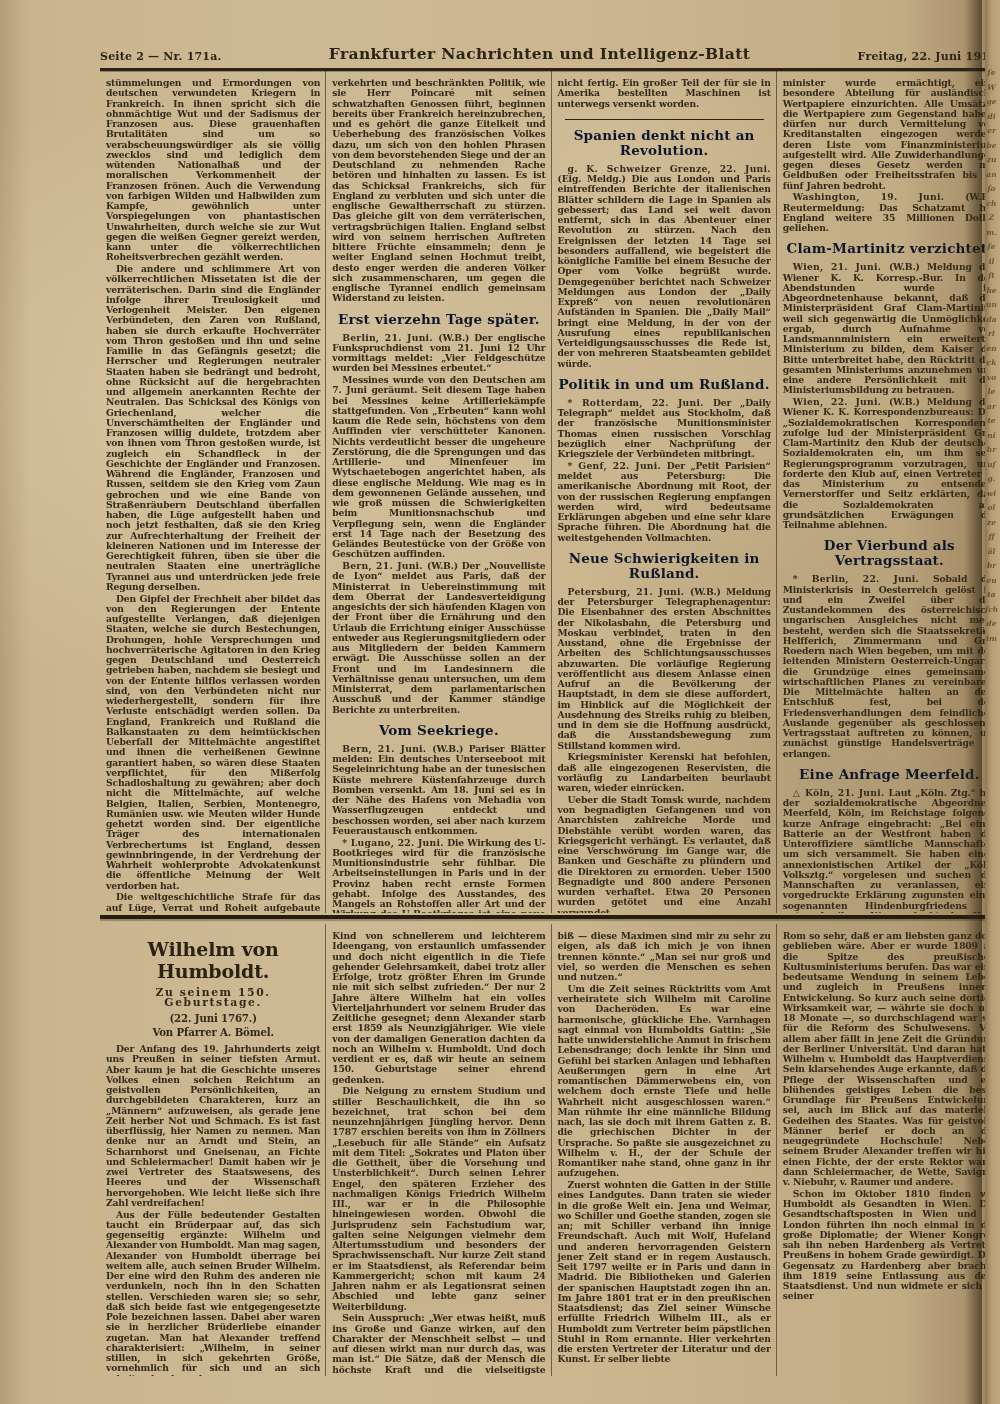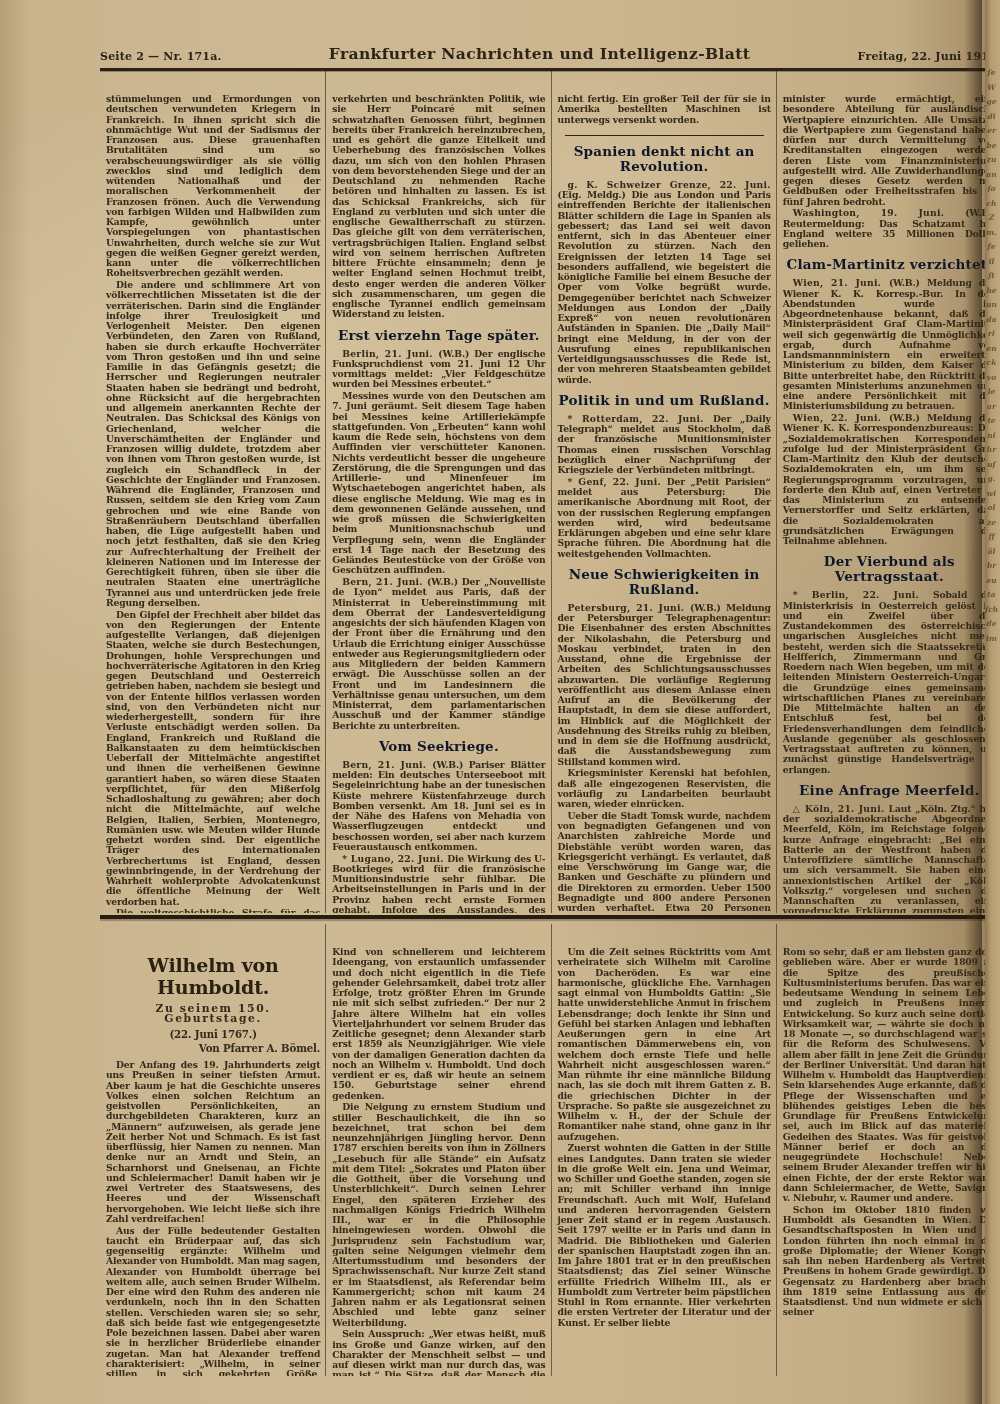--- a/index.html
+++ b/index.html
@@ -14,40 +14,40 @@
       linear-gradient(90deg,#b49e78 0%,#c9b48e 3%,#cdb993 30%,#cbb690 60%,#c2ac84 90%,#a78f69 98%,#8b744f 100%),
       #c8b38d;
   }
   .sheet{position:absolute;left:57px;top:44px;width:901px;margin-left:43px;}
   .masthead{display:flex;justify-content:space-between;align-items:flex-end;color:#2c2414;}
   .mast-side{font-size:11px;font-weight:bold;letter-spacing:.2px;white-space:nowrap;}
   .mast-center{font-size:15.5px;font-weight:bold;letter-spacing:.4px;white-space:nowrap;}
   .heavy-rule{height:3px;background:#2a2212;margin-top:5px;box-shadow:0 1px 0 rgba(42,34,18,.35);}
   .cols{display:grid;grid-template-columns:repeat(4,1fr);}
   .col{
-    height:842px;overflow:hidden;box-sizing:border-box;padding:23px 5px 0 6px;
+    height:842px;overflow:hidden;box-sizing:border-box;padding:7px 5px 0 6px;
     font-size:9.2px;line-height:10.25px;font-weight:bold;color:#332a19;
     text-align:justify;letter-spacing:-0.15px;
   }
   .col + .col{border-left:1px solid rgba(43,34,18,.6);}
   .bcols .col{height:452px;}
   .p{margin:0 0 1.5px;text-indent:10px;}
   .p.cont{text-indent:0;}
   .lead{letter-spacing:.25px;}
   .hd{font-size:13.5px;line-height:15px;text-align:center;font-weight:bold;margin:8px 0 6px;text-indent:0;letter-spacing:.2px;color:#0f172a;}
   .hd2 div{line-height:15px;}
   .hd2 .l0{text-align:left;padding-left:16px;}
   .hd2 .l1{text-align:right;padding-right:4px;}
   .colrule{border-top:1.5px solid #2a2212;margin:10px 7px 2px;}
   .sep{height:4px;background:#251d0e;margin-top:2px;box-shadow:0 2px 1px rgba(37,29,14,.3);}
   .bcols{margin-top:5px;}
   .art-title{font-size:19px;line-height:22px;text-align:center;font-weight:bold;margin:7px 0 6px;color:#2a2110;}
   .art-sub{font-size:10.8px;text-align:center;letter-spacing:1.6px;margin-bottom:4px;}
   .art-sub2{font-size:10.2px;text-align:center;margin-bottom:4px;}
-  .art-byline{font-size:10.2px;text-align:right;margin-bottom:7px;}
+  .art-byline{font-size:10.2px;text-align:center;margin-bottom:7px;}
   .crease{position:absolute;top:0;bottom:0;right:18px;width:18px;
     background:linear-gradient(90deg,transparent,rgba(64,48,26,.40) 55%,rgba(30,22,10,.55));}
   .edge-strip{position:absolute;top:0;bottom:0;right:0;width:15px;
     background:linear-gradient(90deg,#8d7550,#b59c73 40%,#c0a87e);font-style:italic;}
   .edge-text{position:absolute;right:2px;top:66px;width:13px;font-size:7.5px;line-height:14.5px;
     color:rgba(52,40,22,.62);font-weight:bold;text-align:center;overflow:hidden;height:1280px;}
 </style>
 </head>
 <body>
 
@@ -114,20 +114,21 @@
         <div class="art-byline">Von Pfarrer A. Bömel.</div>
         <div class="p">Der Anfang des 19. Jahrhunderts zeigt uns Preußen in seiner tiefsten Armut. Aber kaum je hat die Geschichte unseres Volkes einen solchen Reichtum an geistvollen Persönlichkeiten, an durchgebildeten Charakteren, kurz an „Männern“ aufzuweisen, als gerade jene Zeit herber Not und Schmach. Es ist fast überflüssig, hier Namen zu nennen. Man denke nur an Arndt und Stein, an Scharnhorst und Gneisenau, an Fichte und Schleiermacher! Damit haben wir je zwei Vertreter des Staatswesens, des Heeres und der Wissenschaft hervorgehoben. Wie leicht ließe sich ihre Zahl verdreifachen!</div>
         <div class="p">Aus der Fülle bedeutender Gestalten taucht ein Brüderpaar auf, das sich gegenseitig ergänzte: Wilhelm und Alexander von Humboldt. Man mag sagen, Alexander von Humboldt überrage bei weitem alle, auch seinen Bruder Wilhelm. Der eine wird den Ruhm des anderen nie verdunkeln, noch ihn in den Schatten stellen. Verschieden waren sie; so sehr, daß sich beide fast wie entgegengesetzte Pole bezeichnen lassen. Dabei aber waren sie in herzlicher Brüderliebe einander zugetan. Man hat Alexander treffend charakterisiert: „Wilhelm, in seiner stillen, in sich gekehrten Größe, vornehmlich für sich und an sich arbeitend, schon als</div>
       </div>
     <div class="col">
         <div class="p cont">Kind von schnellerem und leichterem Ideengang, von erstaunlich umfassender und doch nicht eigentlich in die Tiefe gehender Gelehrsamkeit, dabei trotz aller Erfolge, trotz größter Ehren im Grunde nie mit sich selbst zufrieden.“ Der nur 2 Jahre ältere Wilhelm hat ein volles Vierteljahrhundert vor seinem Bruder das Zeitliche gesegnet; denn Alexander starb erst 1859 als Neunzigjähriger. Wie viele von der damaligen Generation dachten da noch an Wilhelm v. Humboldt. Und doch verdient er es, daß wir heute an seinem 150. Geburtstage seiner ehrend gedenken.</div>
         <div class="p">Die Neigung zu ernstem Studium und stiller Beschaulichkeit, die ihn so bezeichnet, trat schon bei dem neunzehnjährigen Jüngling hervor. Denn 1787 erschien bereits von ihm in Zöllners „Lesebuch für alle Stände“ ein Aufsatz mit dem Titel: „Sokrates und Platon über die Gottheit, über die Vorsehung und Unsterblichkeit“. Durch seinen Lehrer Engel, den späteren Erzieher des nachmaligen Königs Friedrich Wilhelm III., war er in die Philosophie hineingewiesen worden. Obwohl die Jurisprudenz sein Fachstudium war, galten seine Neigungen vielmehr dem Altertumsstudium und besonders der Sprachwissenschaft. Nur kurze Zeit stand er im Staatsdienst, als Referendar beim Kammergericht; schon mit kaum 24 Jahren nahm er als Legationsrat seinen Abschied und lebte ganz seiner Weiterbildung.</div>
         <div class="p">Sein Ausspruch: „Wer etwas heißt, muß ins Große und Ganze wirken, auf den Charakter der Menschheit selbst — und auf diesen wirkt man nur durch das, was man ist.“ Die Sätze, daß der Mensch die höchste Kraft und die vielseitigste Bildung in sich zu vereinigen strebe, den eigenen Geist mit soviel Welt als möglich zu erfüllen, prägen sich tief ein; und wer ihn je er-</div>
       </div>
     <div class="col">
+        <div class="p cont">biß — diese Maximen sind mir zu sehr zu eigen, als daß ich mich je von ihnen trennen könnte.“ „Man sei nur groß und viel, so werden die Menschen es sehen und nutzen.“</div>
         <div class="p">Um die Zeit seines Rücktritts vom Amt verheiratete sich Wilhelm mit Caroline von Dacheröden. Es war eine harmonische, glückliche Ehe. Varnhagen sagt einmal von Humboldts Gattin: „Sie hatte unwiderstehliche Anmut in frischem Lebensdrange; doch lenkte ihr Sinn und Gefühl bei starken Anlagen und lebhaften Aeußerungen gern in eine Art romantischen Dämmerwebens ein, von welchem doch ernste Tiefe und helle Wahrheit nicht ausgeschlossen waren.“ Man rühmte ihr eine männliche Bildung nach, las sie doch mit ihrem Gatten z. B. die griechischen Dichter in der Ursprache. So paßte sie ausgezeichnet zu Wilhelm v. H., der der Schule der Romantiker nahe stand, ohne ganz in ihr aufzugehen.</div>
         <div class="p">Zuerst wohnten die Gatten in der Stille eines Landgutes. Dann traten sie wieder in die große Welt ein. Jena und Weimar, wo Schiller und Goethe standen, zogen sie an; mit Schiller verband ihn innige Freundschaft. Auch mit Wolf, Hufeland und anderen hervorragenden Geistern jener Zeit stand er in regem Austausch. Seit 1797 weilte er in Paris und dann in Madrid. Die Bibliotheken und Galerien der spanischen Hauptstadt zogen ihn an. Im Jahre 1801 trat er in den preußischen Staatsdienst; das Ziel seiner Wünsche erfüllte Friedrich Wilhelm III., als er Humboldt zum Vertreter beim päpstlichen Stuhl in Rom ernannte. Hier verkehrten die ersten Vertreter der Literatur und der Kunst. Er selber liebte</div>
       </div>
     <div class="col">
         <div class="p cont">Rom so sehr, daß er am liebsten ganz dort geblieben wäre. Aber er wurde 1809 an die Spitze des preußischen Kultusministeriums berufen. Das war eine bedeutsame Wendung in seinem Leben und zugleich in Preußens innerer Entwickelung. So kurz auch seine dortige Wirksamkeit war, — währte sie doch nur 18 Monate —, so durchschlagend war sie für die Reform des Schulwesens. Vor allem aber fällt in jene Zeit die Gründung der Berliner Universität. Und daran hatte Wilhelm v. Humboldt das Hauptverdienst. Sein klarsehendes Auge erkannte, daß die Pflege der Wissenschaften und ein blühendes geistiges Leben die beste Grundlage für Preußens Entwickelung sei, auch im Blick auf das materielle Gedeihen des Staates. Was für geistvolle Männer berief er doch an die neugegründete Hochschule! Neben seinem Bruder Alexander treffen wir hier einen Fichte, der der erste Rektor ward, dann Schleiermacher, de Wette, Savigny, v. Niebuhr, v. Raumer und andere.</div>
         <div class="p">Schon im Oktober 1810 finden wir Humboldt als Gesandten in Wien. Die Gesandtschaftsposten in Wien und in London führten ihn noch einmal in die große Diplomatie; der Wiener Kongreß sah ihn neben Hardenberg als Vertreter Preußens in hohem Grade gewürdigt. Der Gegensatz zu Hardenberg aber brachte ihm 1819 seine Entlassung aus dem Staatsdienst. Und nun widmete er sich in seiner</div>
       </div>
   </div>
 
 </div>

